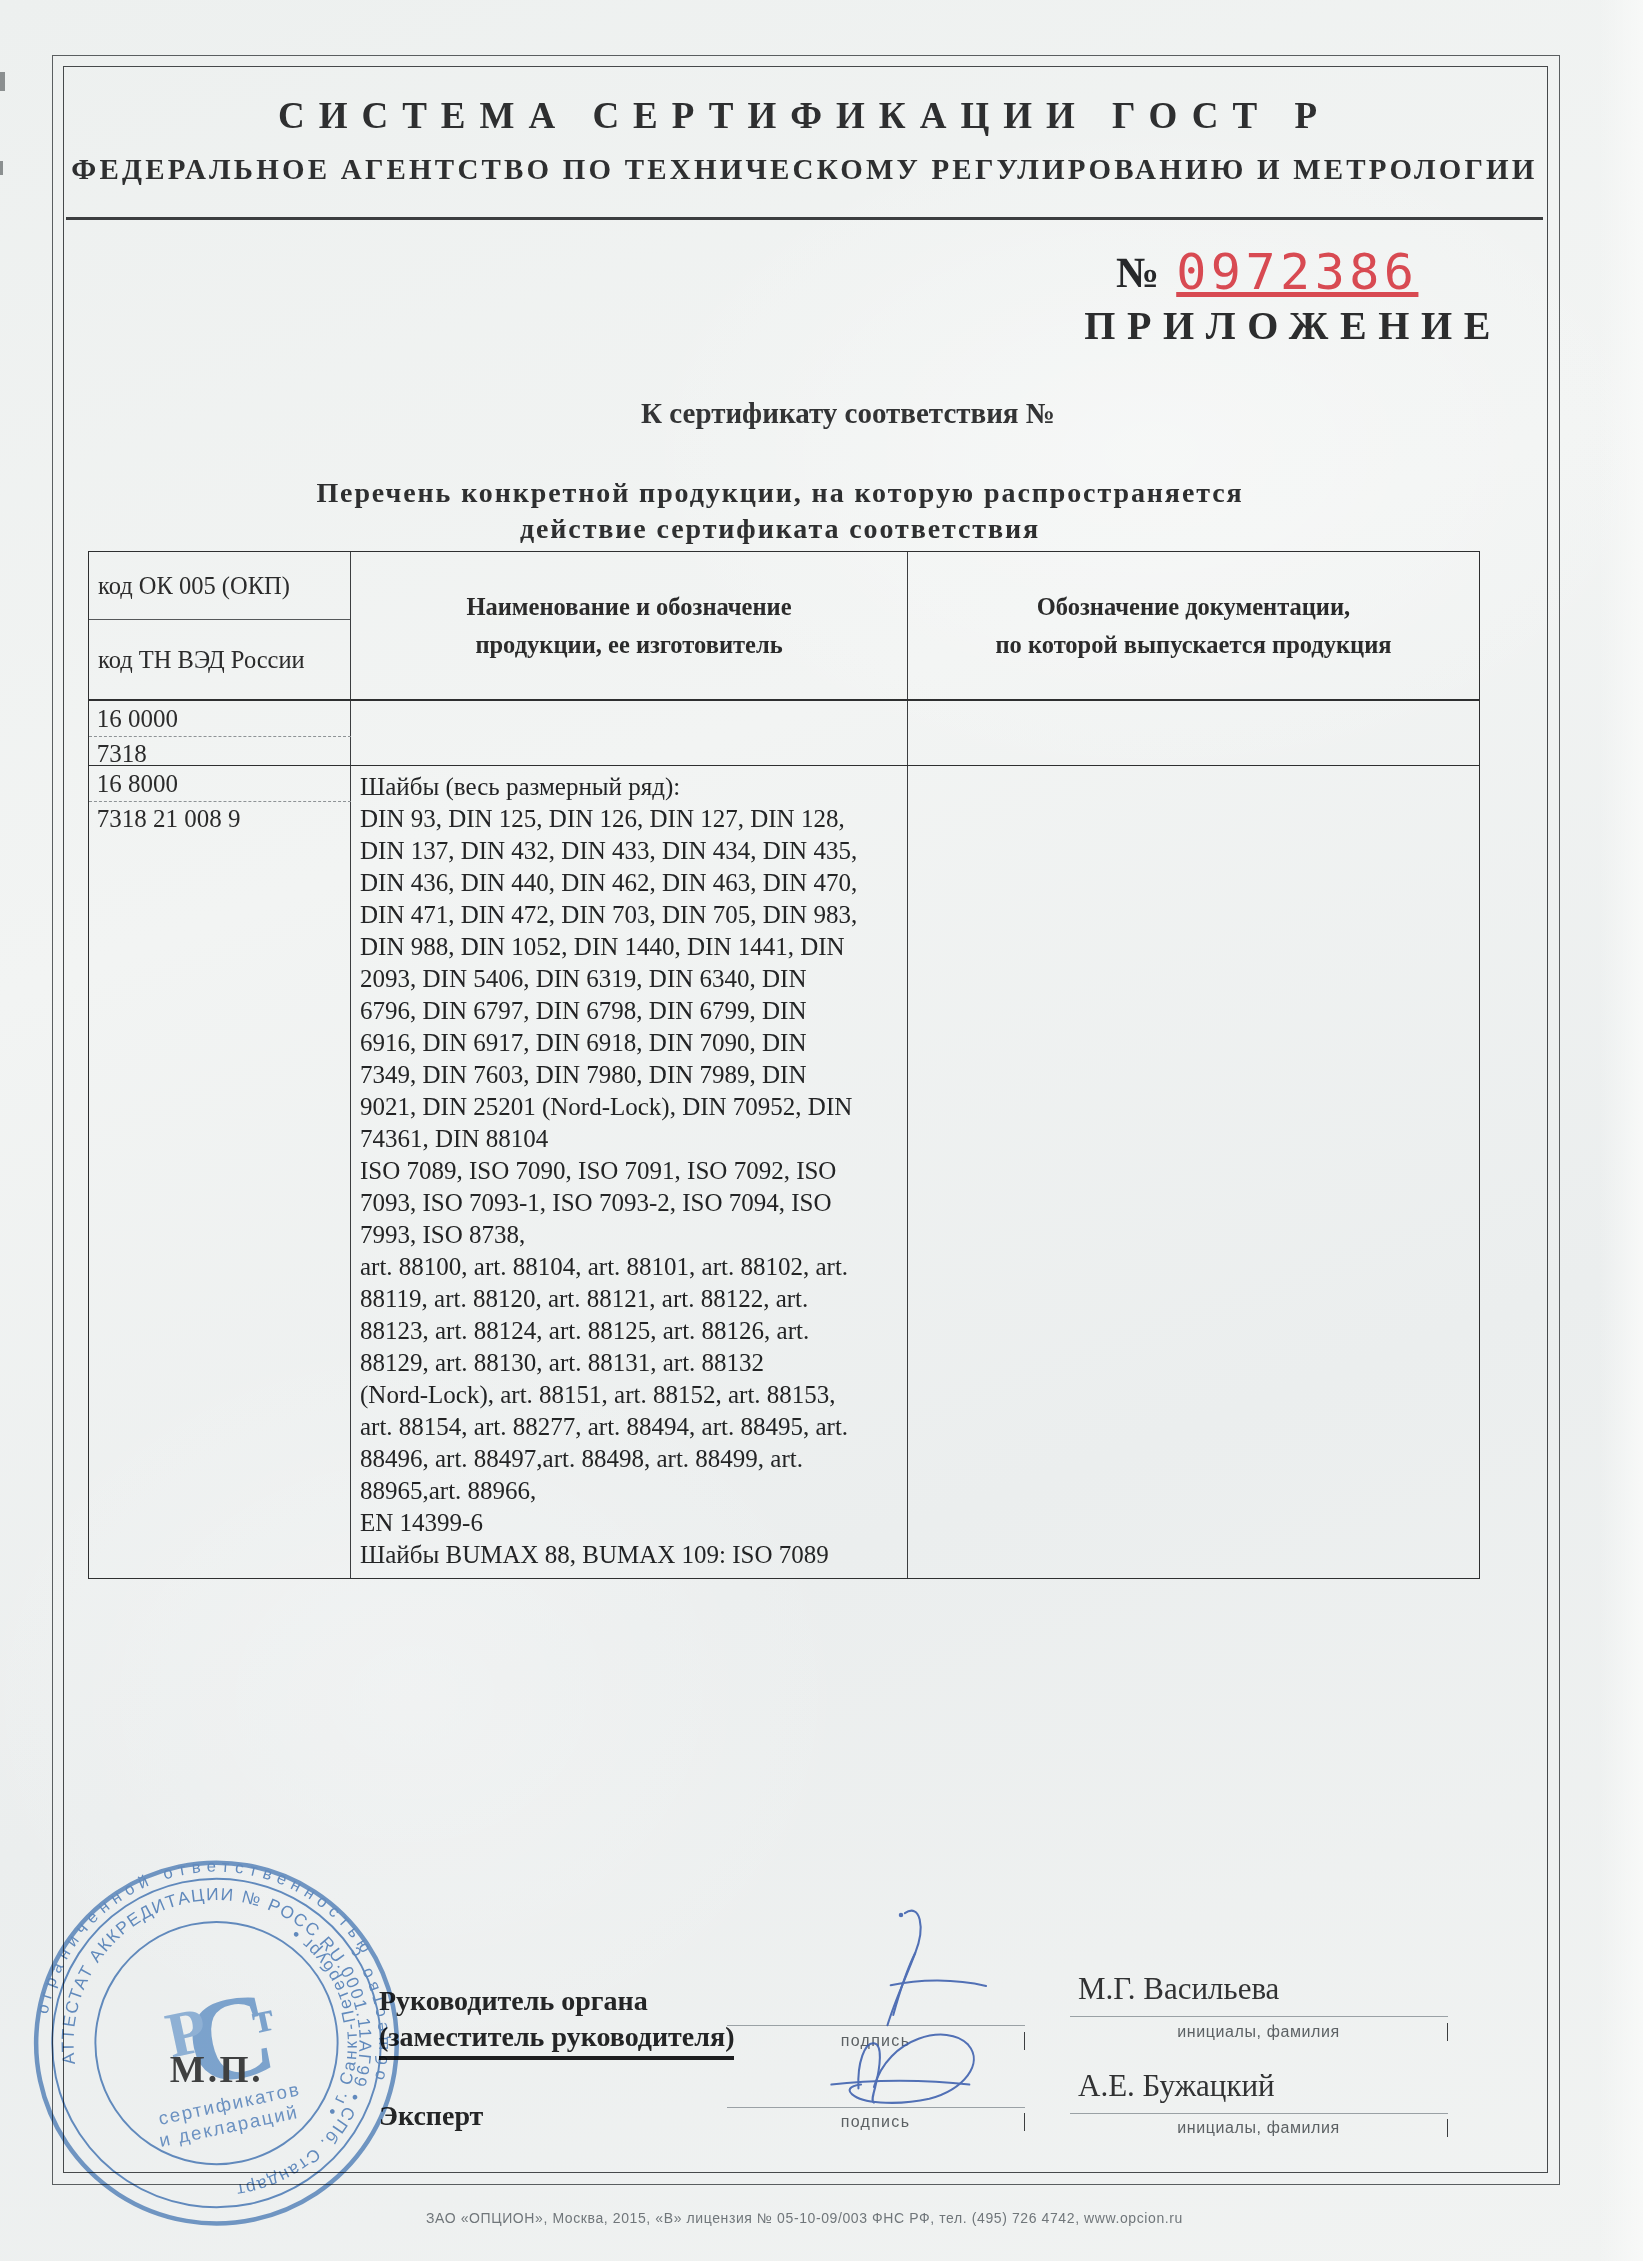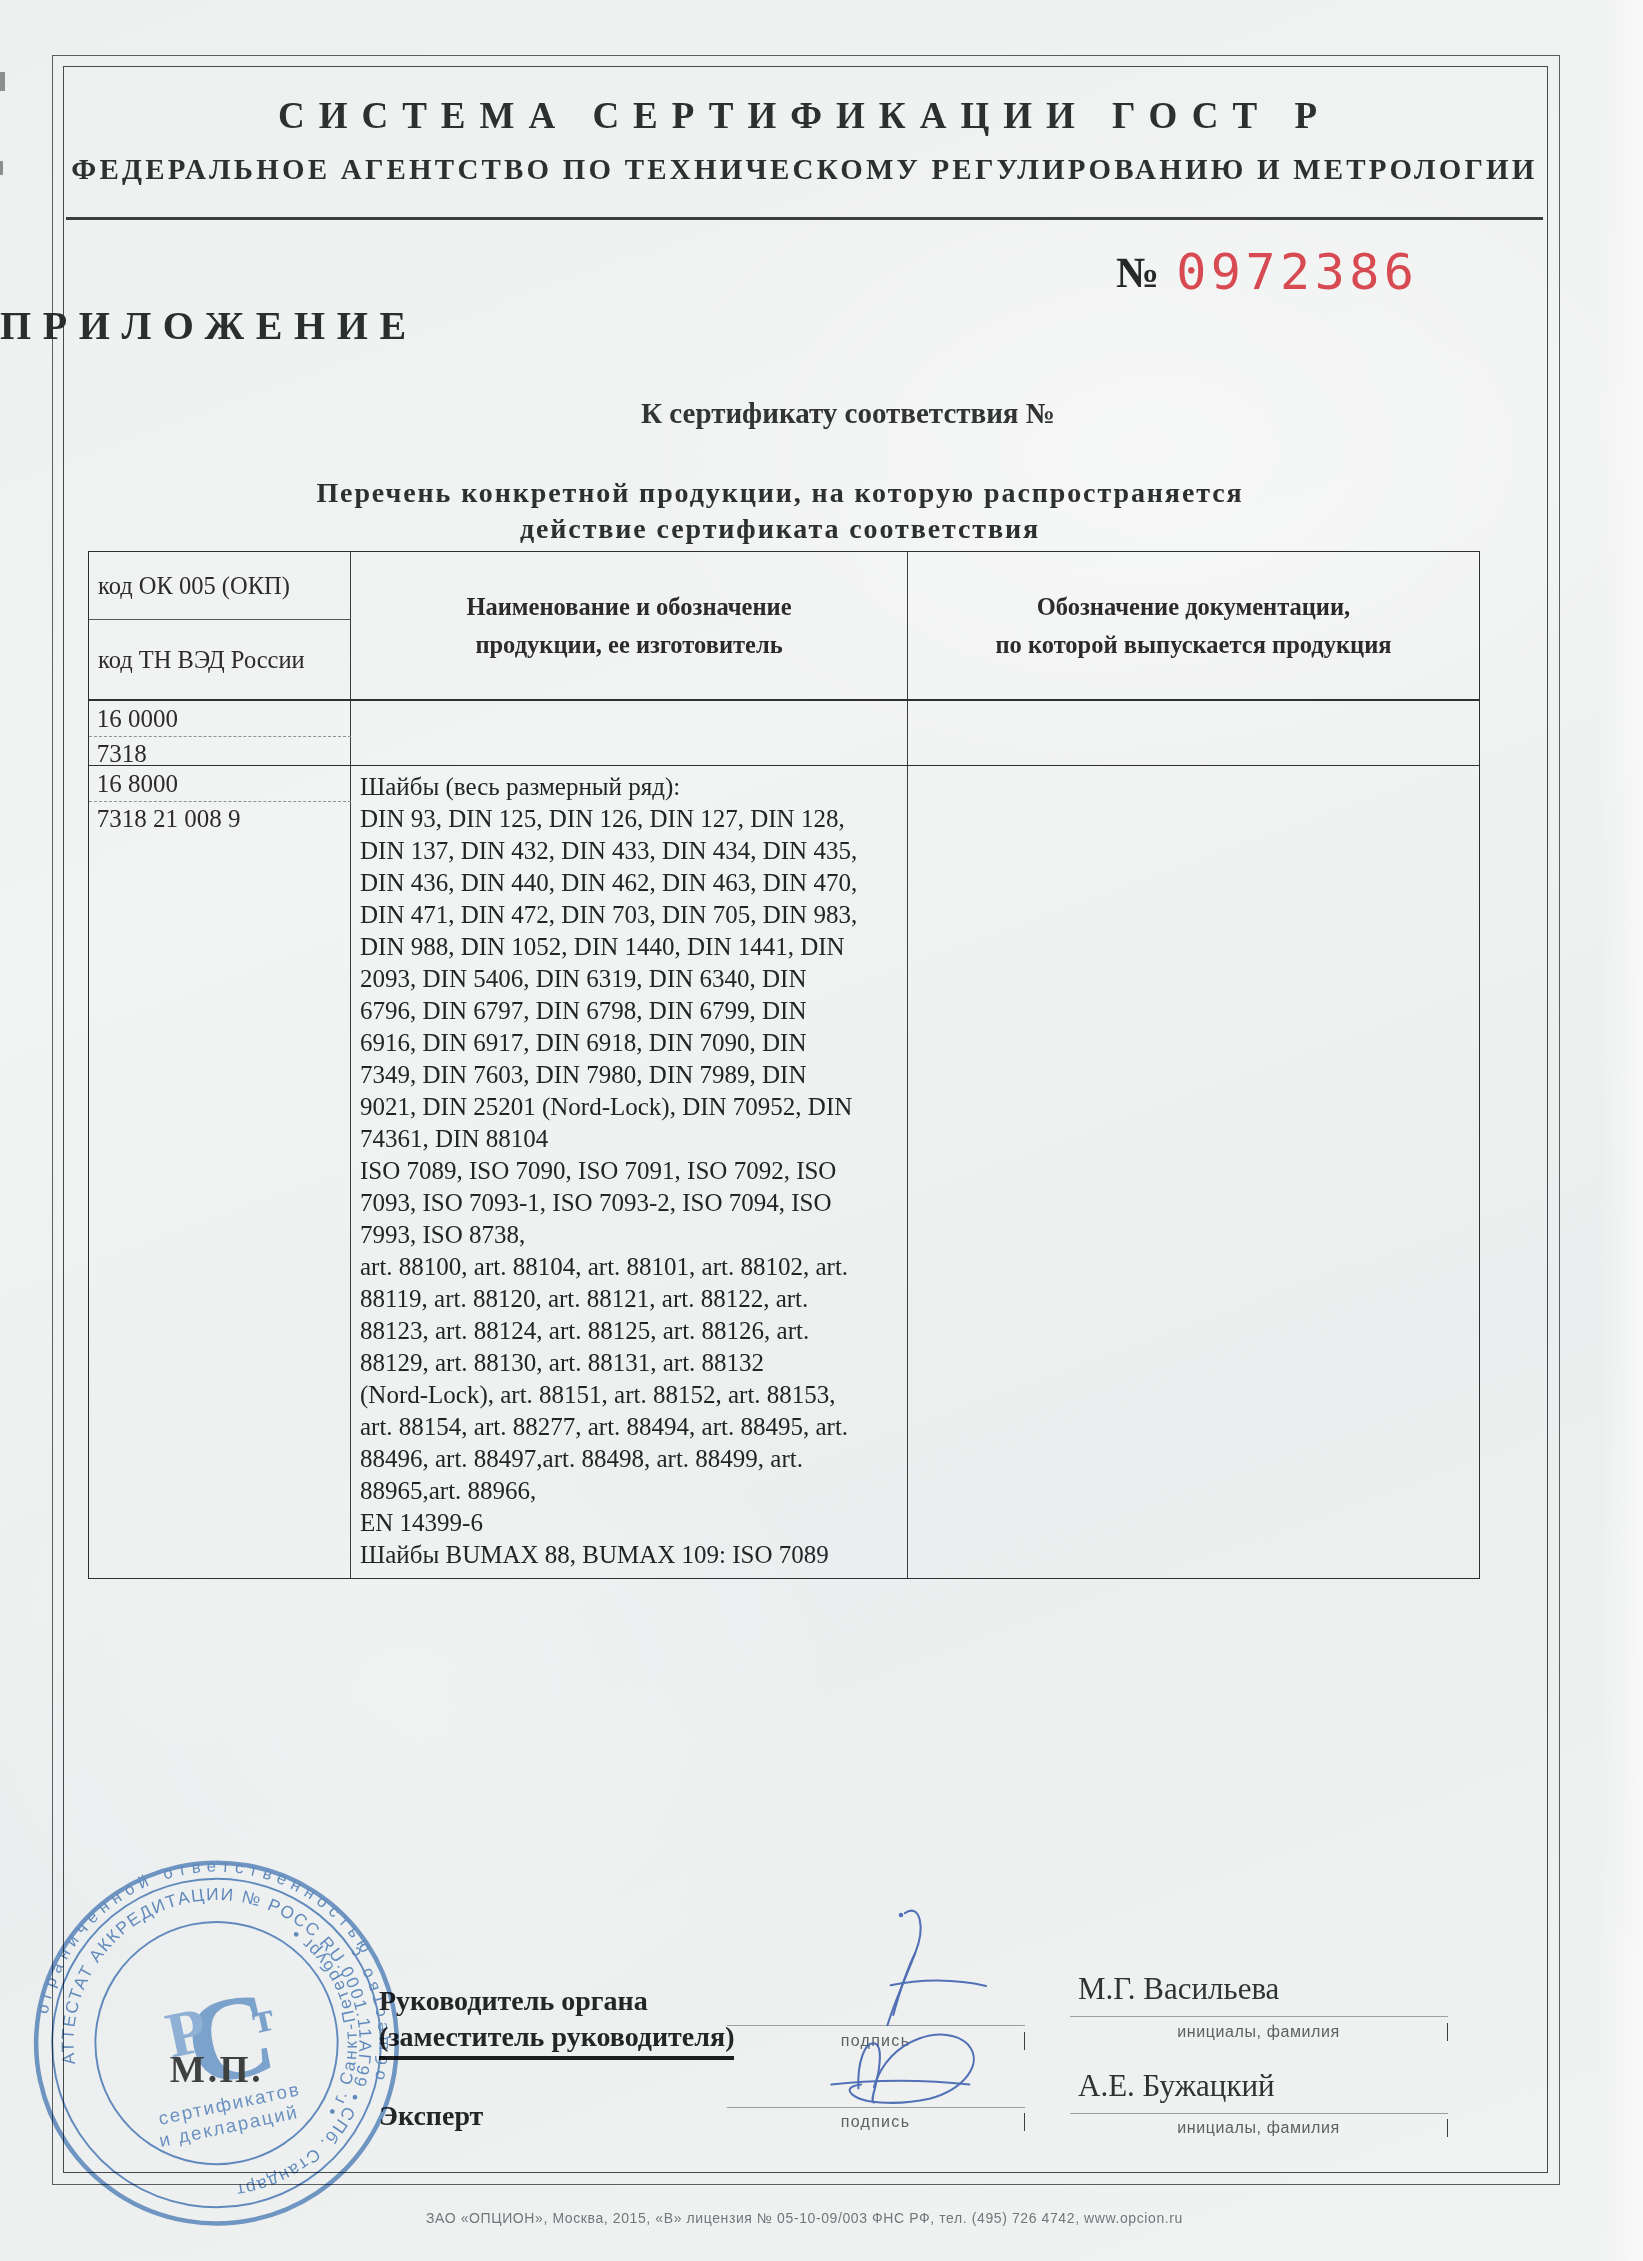--- a/index.html
+++ b/index.html
@@ -20,23 +20,23 @@
 
   .hdr1{position:absolute;left:63px;width:1483px;top:94px;text-align:center;
     font-size:37px;font-weight:bold;letter-spacing:14px;color:#2e2f30;}
   .hdr2{position:absolute;left:63px;width:1483px;top:153px;text-align:center;
     font-size:29px;font-weight:bold;letter-spacing:3.2px;color:#2e2f30;}
   .hdr-rule{position:absolute;left:66px;top:217px;width:1477px;height:3.2px;background:#3c3e40;}
 
   .blank-no{position:absolute;left:1116px;top:251px;display:flex;align-items:flex-start;gap:17px;}
   .blank-no .nosign{font-size:43px;font-weight:bold;color:#26282a;line-height:1;}
   .blank-no .noval{font-family:"DejaVu Sans Mono", monospace;font-size:50px;line-height:1;
-    color:#d84a52;letter-spacing:4.5px;margin-top:-3.9px;}
-
-  .doc-title{position:absolute;left:0;width:1502px;top:302px;text-align:left;
+    color:#d84a52;letter-spacing:4.5px;margin-top:-3.9px;text-decoration:underline;}
+
+  .doc-title{position:absolute;left:0;width:1502px;top:302px;text-align:right;
     font-size:40px;font-weight:bold;letter-spacing:11.6px;color:#2c2d2e;}
 
   .cert-line{position:absolute;left:0;top:397px;width:1644px;display:flex;justify-content:center;
     transform:translateX(26px);align-items:baseline;gap:13px;}
   .cert-label{font-size:29px;font-weight:600;color:#333435;}
   .cert-num{font-size:30px;color:#333435;border-bottom:1.9px solid #5f6365;padding:0 27px 5.2px 24.5px;letter-spacing:1.3px;}
 
   .subt{position:absolute;left:0;width:1560px;text-align:center;font-size:28px;font-weight:bold;
     letter-spacing:1.9px;color:#2e2f30;}
   .subt.l1{top:477px;}

